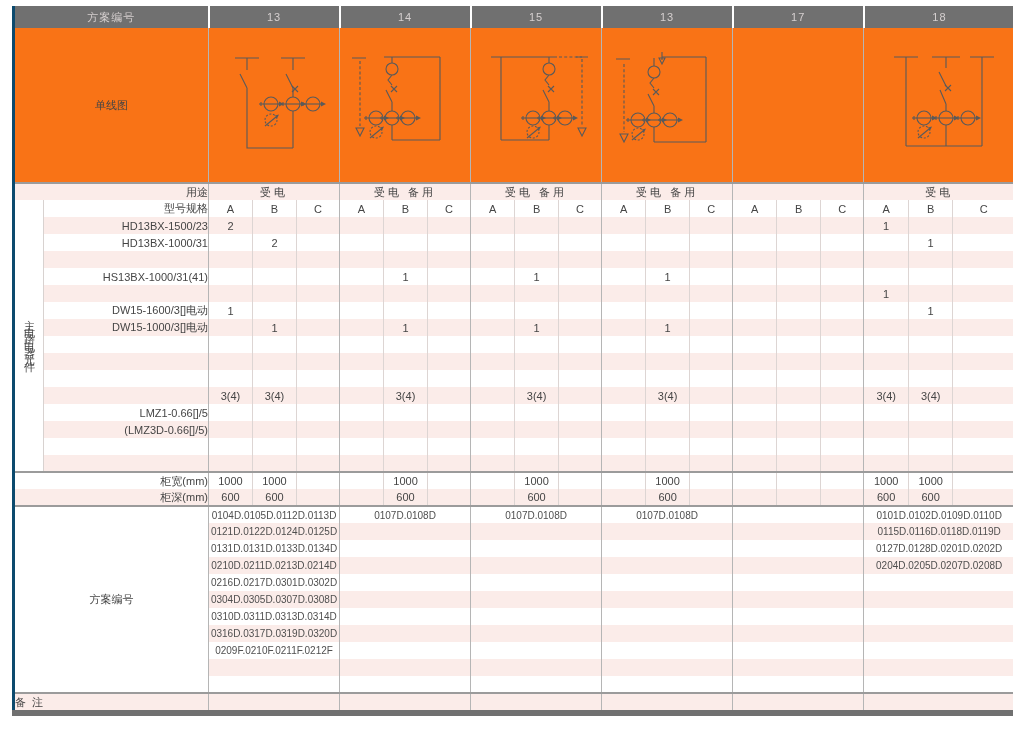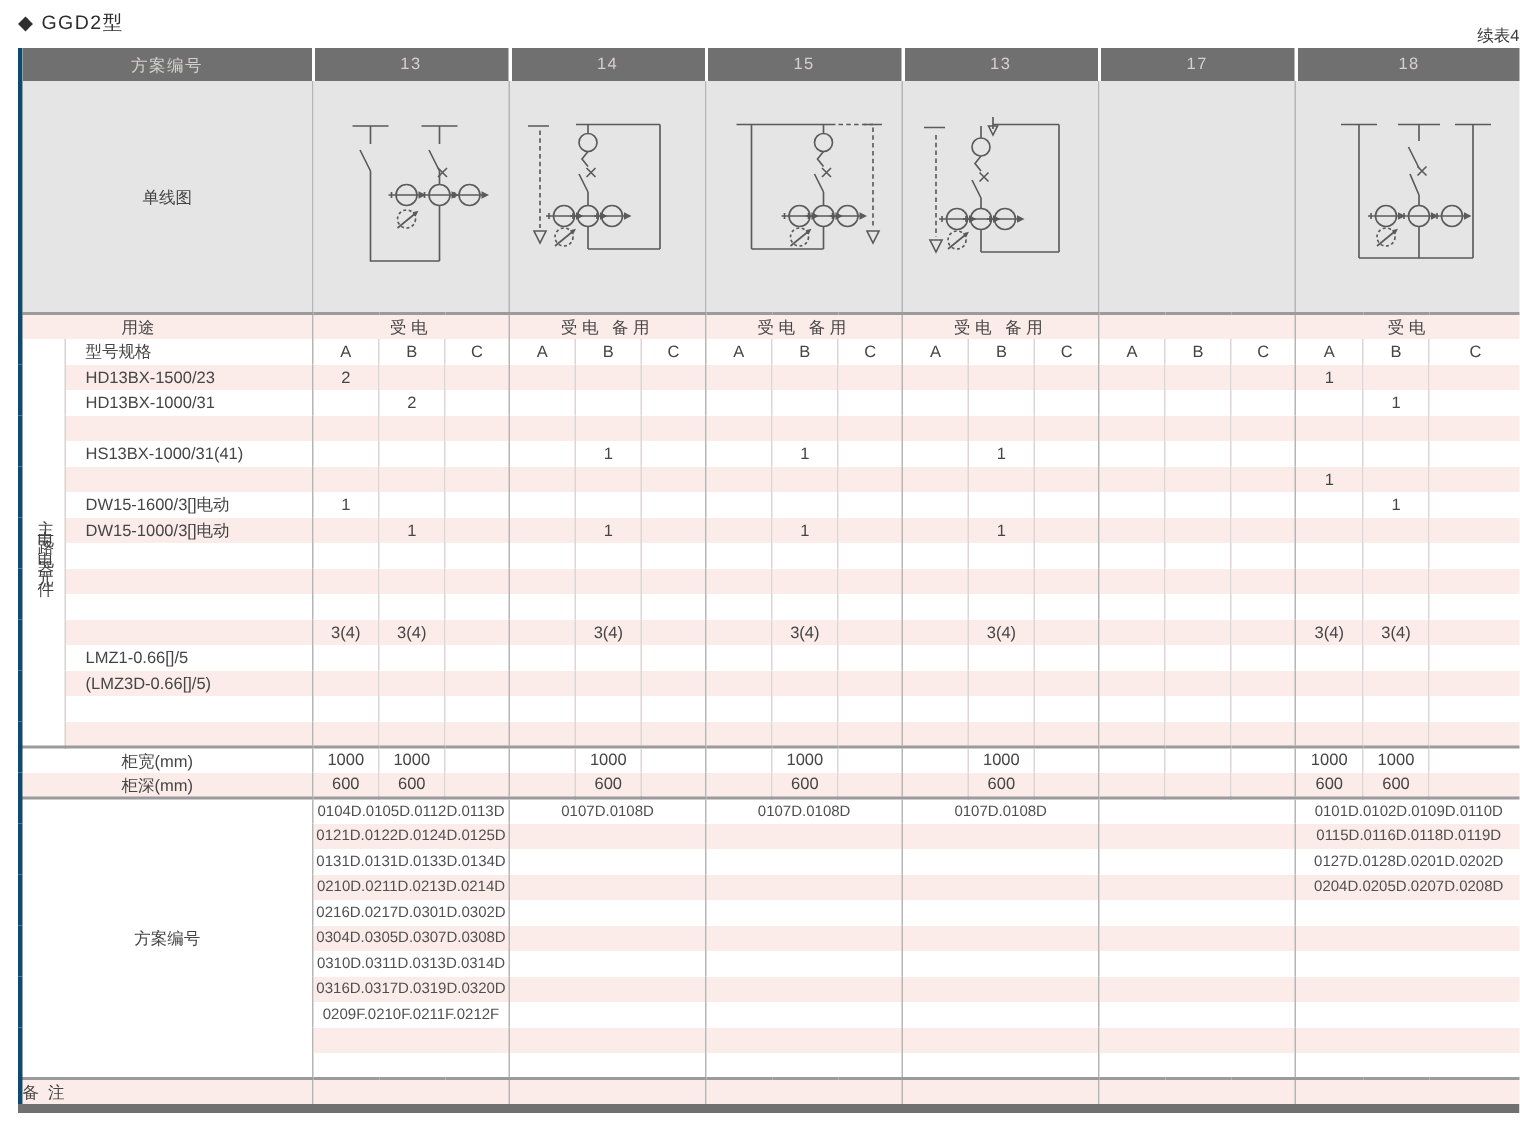--- a/index.html
+++ b/index.html
@@ -14,26 +14,26 @@
 .title{font-size:13px;color:#2e2e2e;align-self:flex-start;letter-spacing:1px}
 .cont{font-size:11px;color:#3a3a3a;align-self:flex-end;padding-bottom:1px}
 table.main{width:1001px;border-collapse:collapse;table-layout:fixed;border-left:3px solid #0c4a6e;border-right:1px solid #dcd6d4}
 td{height:17px;font-size:11px;text-align:center;vertical-align:middle;white-space:nowrap;overflow:hidden;color:var(--txt)}
 tr.pink td{background:var(--row-stripe)}
 tr.white td{background:#fff}
 tr.heavy>td{border-top:2px solid var(--heavy-line)}
 tr.hd td{background:var(--header-bar);color:#d6d0d0;height:22px;border-right:2px solid #fff;letter-spacing:1px}
 tr.hd td:last-child{border-right:none}
 .hlabel{letter-spacing:4px}
-.dia{height:154px;background:#e5e5e5;padding:0}
+.dia{height:154px;background:#f97316;padding:0}
 .dia svg{display:block;margin:0 auto}
 .cs{border-left:1px solid var(--mid-line)}
 .sub{border-left:1px solid var(--sub-line)}
-.lbl{text-align:left;padding-left:13px}
-.lbl2{text-align:left;padding-left:66px}
+.lbl{text-align:right;padding-left:13px}
+.lbl2{text-align:right;padding-left:66px}
 .rlbl{text-align:left;letter-spacing:6px}
 .strip{border-right:1px solid #d8d2d0;background:repeating-linear-gradient(to bottom,#fff 0,#fff 17px,var(--row-stripe) 17px,var(--row-stripe) 34px)}
 .clabel{background:repeating-linear-gradient(to bottom,#fff 0,#fff 17px,var(--row-stripe) 17px,var(--row-stripe) 34px)}
 .vtext{writing-mode:vertical-lr;text-orientation:upright;letter-spacing:7px;font-size:11px;color:#3f3f3f;margin:0 auto;line-height:1}
 .code{font-size:10px;letter-spacing:0;color:#4f4f4f}
 .usage{letter-spacing:3px}
 .bottombar{width:1001px;height:6px;background:var(--bottom-bar)}
 .sym{stroke:#5a5a5a;stroke-width:1.1;fill:none}
 </style>
 </head>
@@ -49,24 +49,20 @@
     </g>
     <g id="meter" class="sym">
       <circle r="6" stroke-dasharray="2 1.7"></circle>
       <path d="M-6 6 L5 -3"></path>
       <path d="M4 -4.5 L8 -5.5 L6 -1.5 Z" fill="#5a5a5a" stroke="none"></path>
     </g>
   </defs>
 </svg>
 
 <div class="page">
-  <div class="topbar">
-    <span class="title">◆ GGD2型</span>
-    <span class="cont">续表4</span>
-  </div>
 
   <table class="main">
     <colgroup>
       <col style="width:30px">
         <col style="width:165px">
       <col style="width:44px">
         <col style="width:44px">
         <col style="width:43px">
       <col style="width:44px">
         <col style="width:44px">

